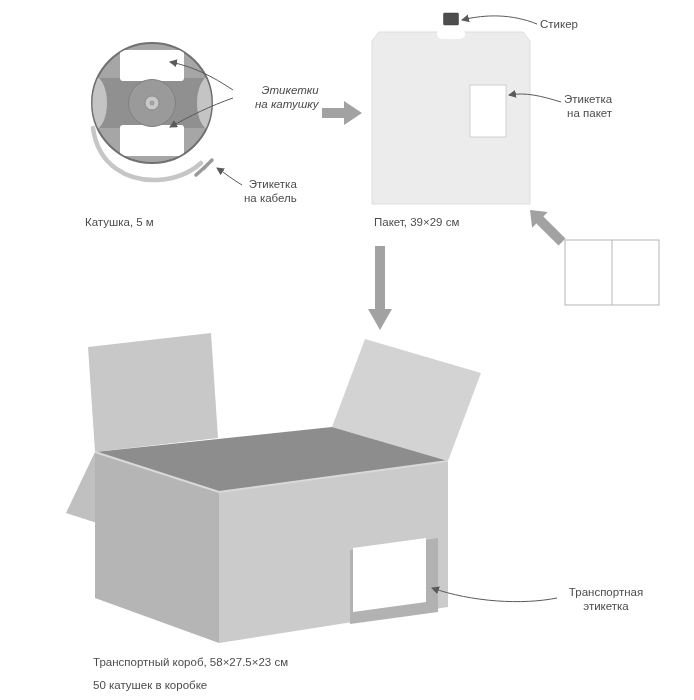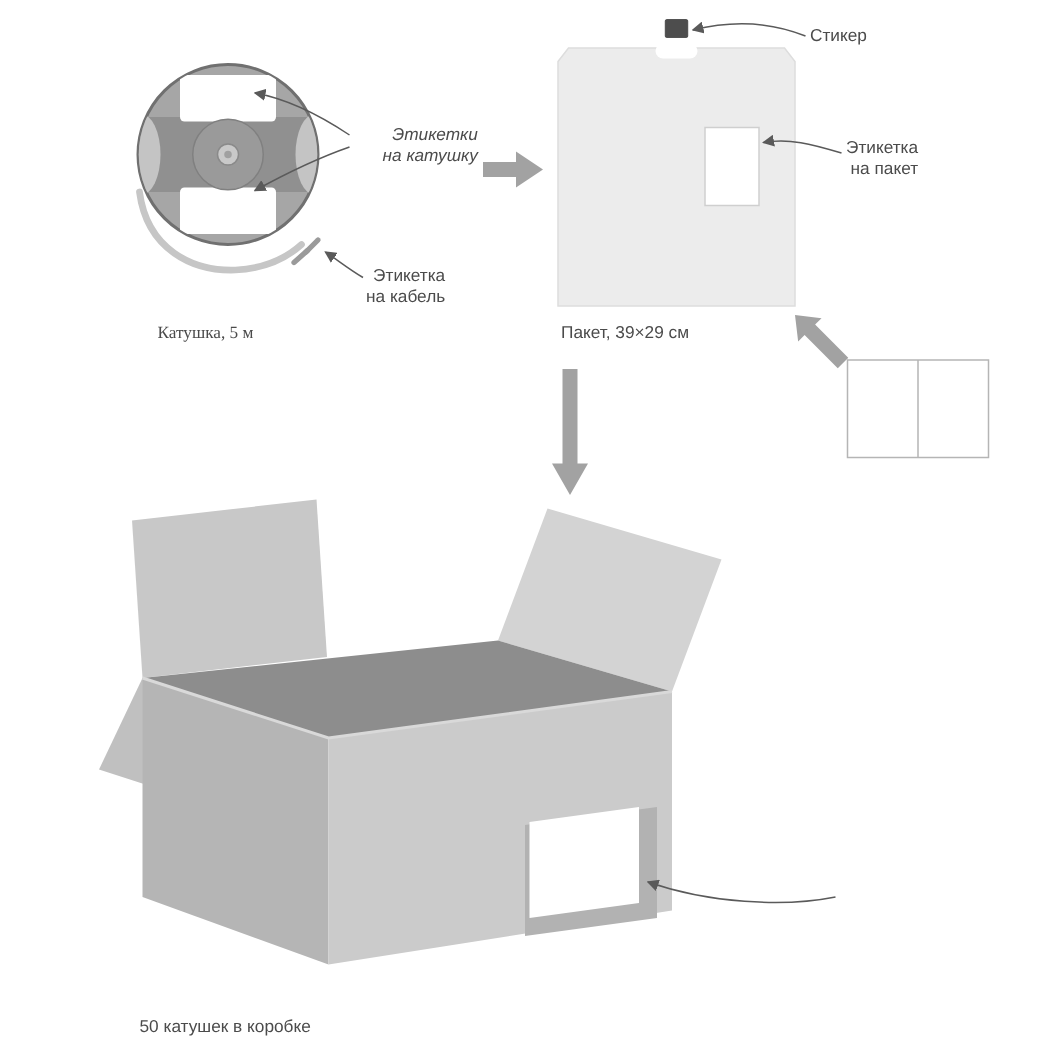--- a/index.html
+++ b/index.html
@@ -98,27 +98,30 @@
     <path d="M 561 102 C 541 96 526 92 509 95" fill="none" stroke="#5a5a5a" stroke-width="1" marker-end="url(#ah)"></path>
     <path d="M 557 598 C 522 605 472 602 432 588" fill="none" stroke="#5a5a5a" stroke-width="1" marker-end="url(#ah)"></path>
   </svg>
 
   <div class="txt" style="left:255px; top:83px;font-style:italic;">Этикетки
 на катушку</div>
 
   <div class="txt" style="left:244px; top:177px;">Этикетка
 на кабель</div>
 
-  <div class="txt" style="left:105px; top:215px;font-family:Liberation Serif, serif;">Катушка, 5 м</div>
+  <div class="txt" style="left:85px; top:215px;">Катушка, 5 м</div>
 
   <div class="txt" style="left:540px; top:17px;">Стикер</div>
 
   <div class="txt" style="left:564px; top:92px;">Этикетка
 на пакет</div>
 
   <div class="txt" style="left:374px; top:215px;">Пакет, 39×29 см</div>
 
 
+  <div class="txt center" style="left:556px; top:585px; width:100px;">Транспортная
+этикетка</div>
 
+  <div class="txt" style="left:93px; top:655px;">Транспортный короб, 58×27.5×23 см</div>
 
   <div class="txt" style="left:93px; top:678px;">50 катушек в коробке</div>
 
 </div>
 
 </body></html>

